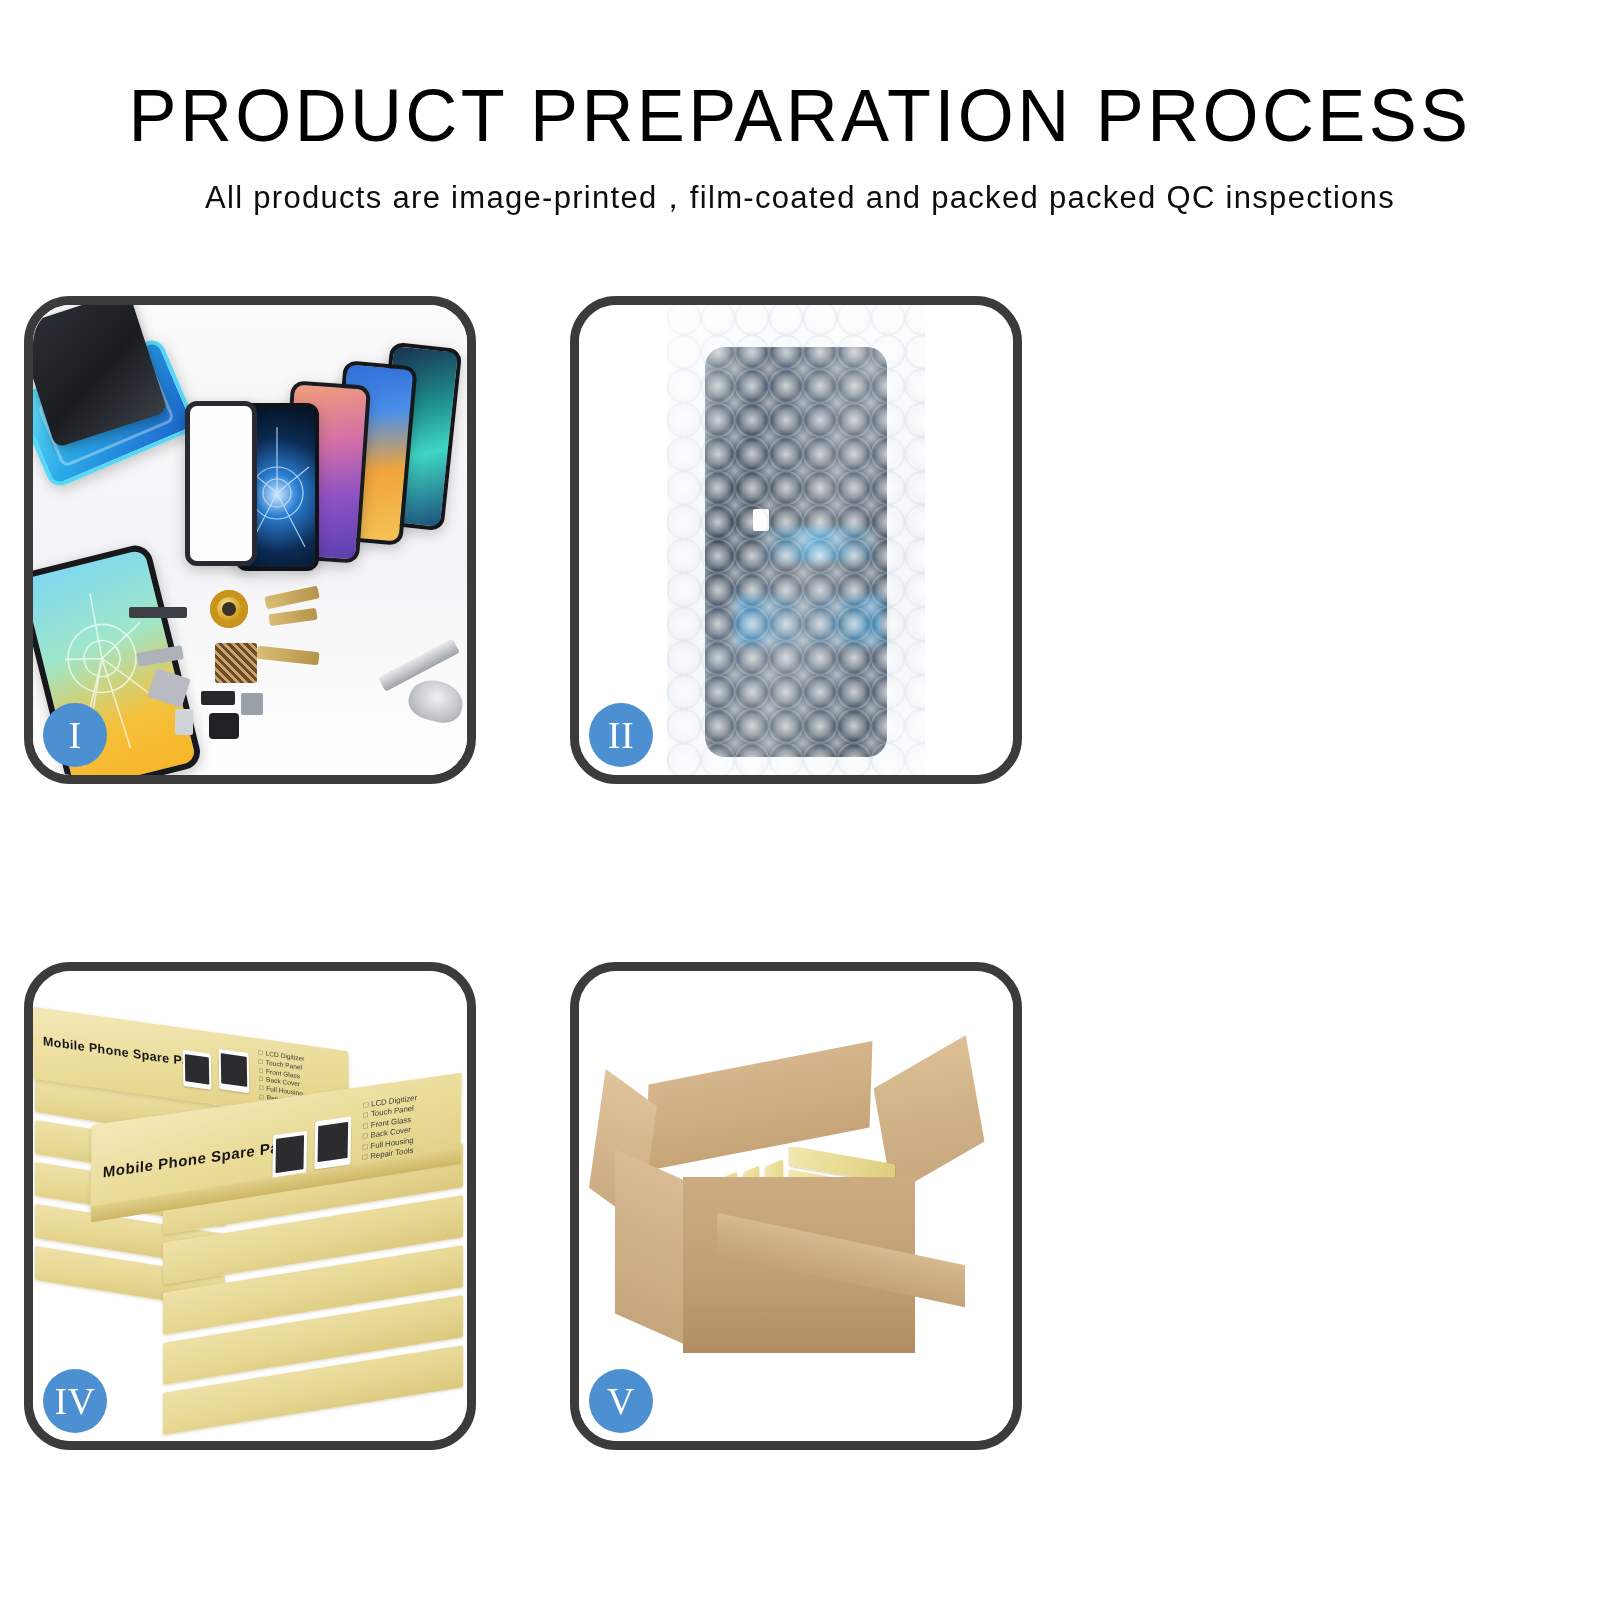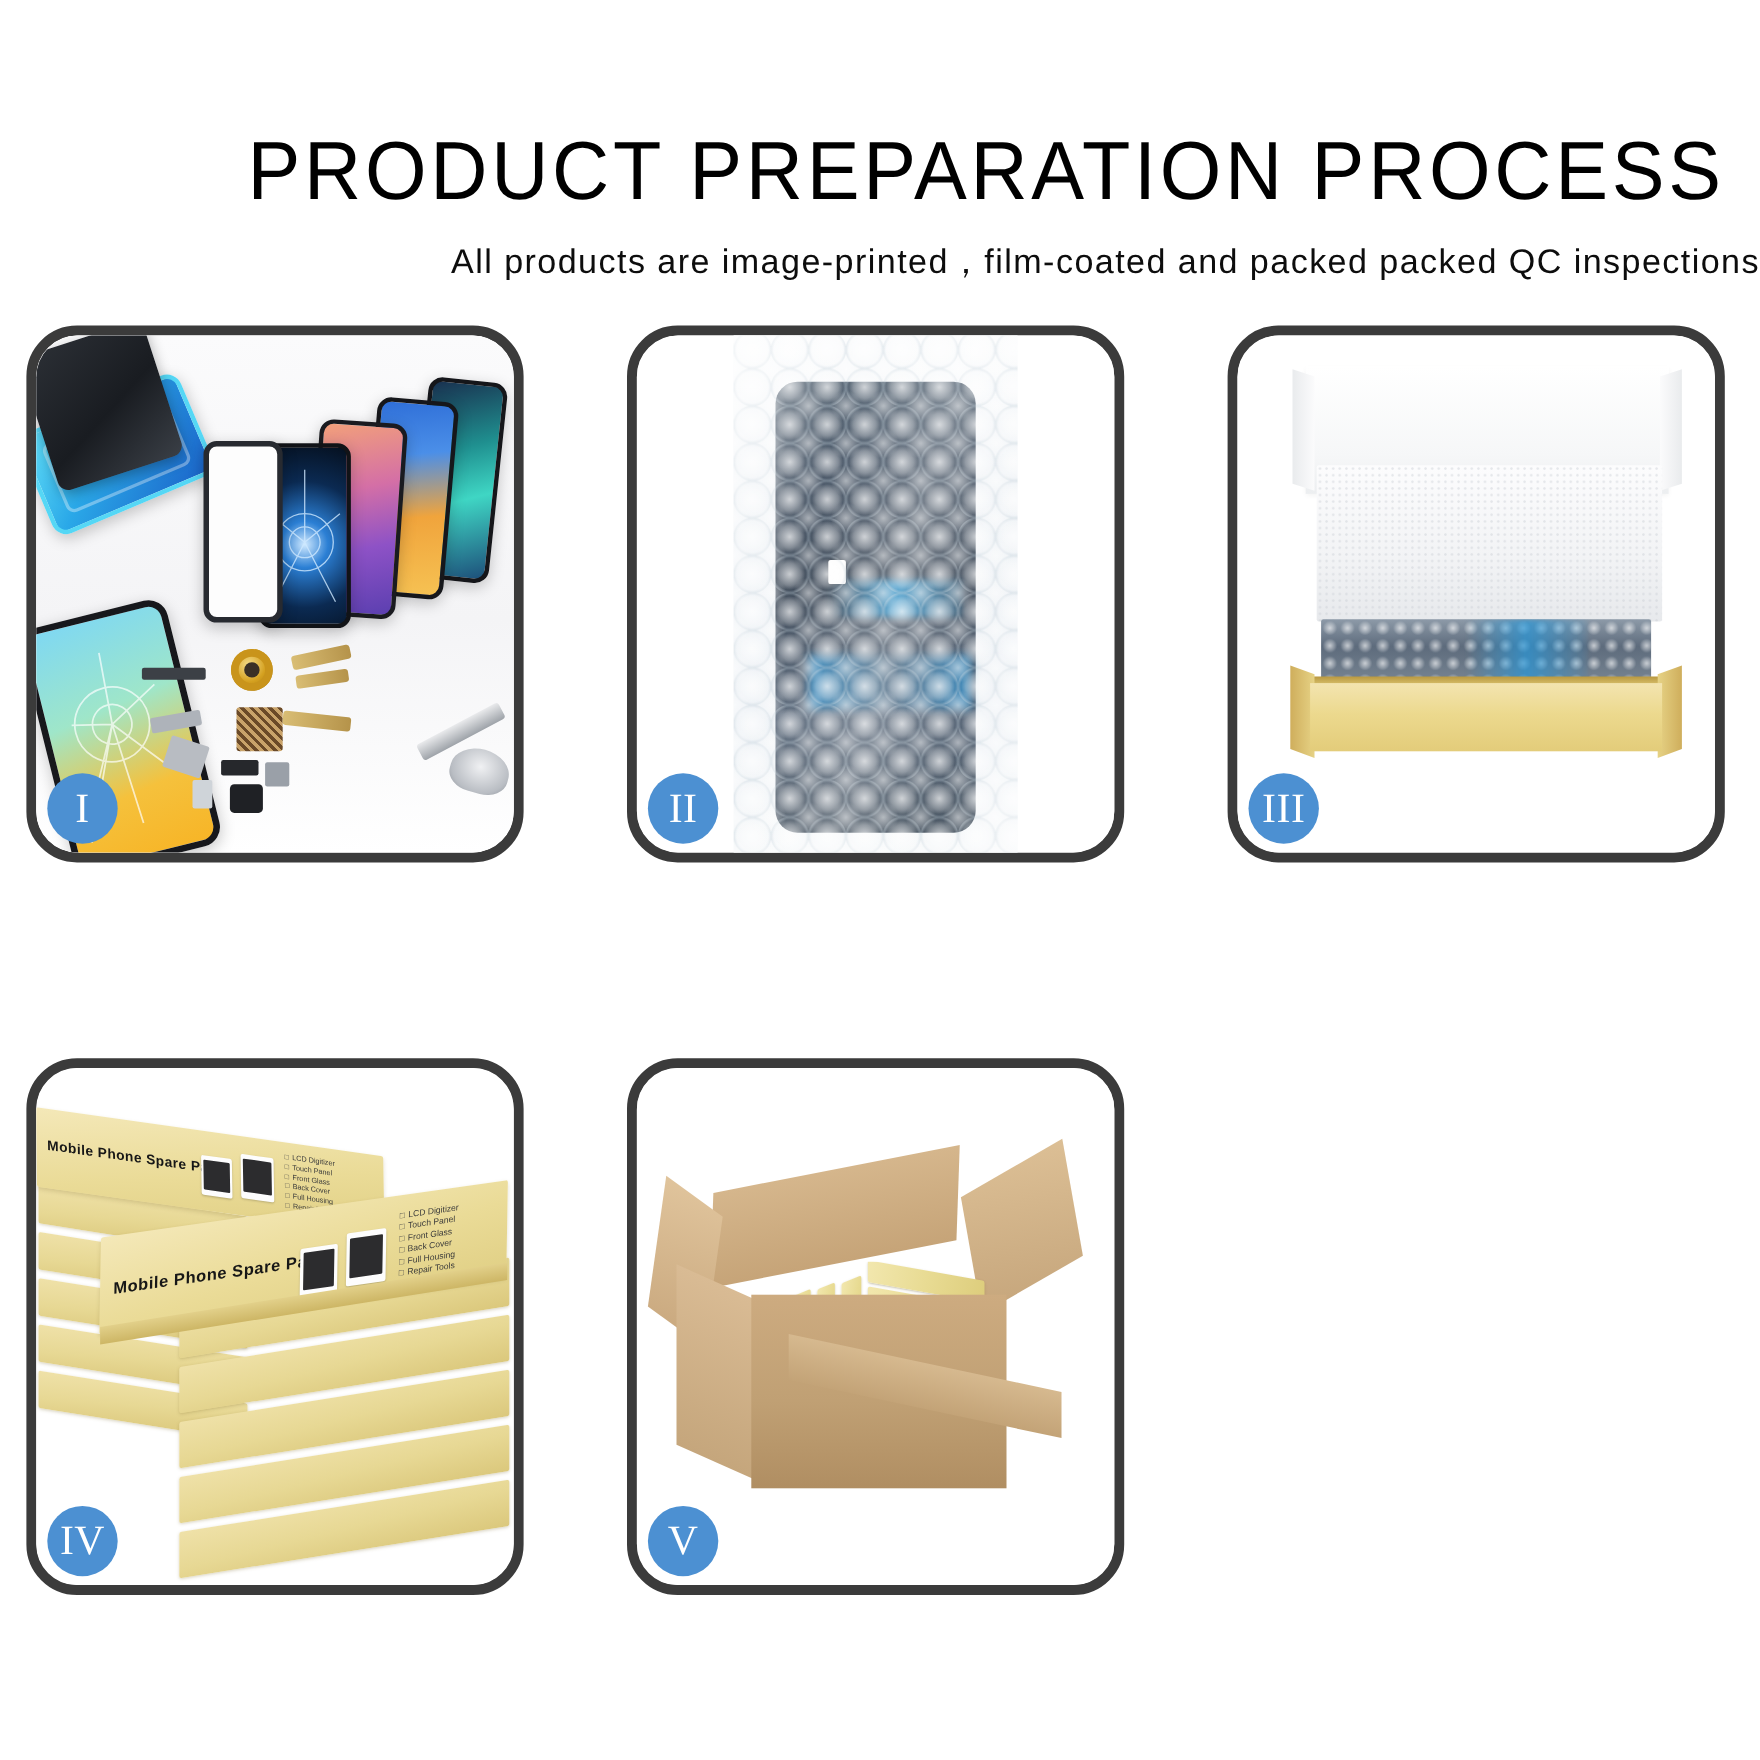--- a/index.html
+++ b/index.html
@@ -11,22 +11,21 @@
     width: 1600px;
     height: 1600px;
     font-family: "Liberation Sans", sans-serif;
     overflow: hidden;
     position: relative;
   }
 
   
   .header {
     padding-top: 78px;
-    text-align: right;
-    margin-top: 40px;
+    text-align: center;
   }
   .page-title {
     font-family: "Liberation Sans", sans-serif;
     font-size: 75px;
     font-weight: 400;
     letter-spacing: 3.5px;
     color: #000000;
     line-height: 1.0;
     margin: 0;
     transform: scaleX(0.96);
@@ -534,35 +533,20 @@
         </div>
         <div class="p2-label"></div>
         <div class="p2-bubbles"></div>
         <div class="p2-bubbles2"></div>
         <div class="p2-sheen"></div>
       </div>
     </div>
     <div class="badge">II</div>
   </div>
 
-  <div class="panel" id="panel-3">
-    <div class="panel-inner">
-      <div class="p3-lid"></div>
-      <div class="p3-foam"></div>
-      <div class="p3-inner-wrap">
-        <div class="bb"></div>
-        <div class="blue"></div>
-      </div>
-      <div class="p3-tray-inner-edge"></div>
-      <div class="p3-tray-left"></div>
-      <div class="p3-tray-right"></div>
-      <div class="p3-tray-front"></div>
-    </div>
-    <div class="badge">III</div>
-  </div>
 
   <div class="panel" id="panel-4">
     <div class="panel-inner">
       <div class="p4-stack">
 
         <div class="gbox" style="left:2px;top:120px;width:190px;height:36px;transform:skewY(9deg);"></div>
         <div class="gbox" style="left:2px;top:164px;width:190px;height:34px;transform:skewY(9deg);"></div>
         <div class="gbox" style="left:2px;top:206px;width:190px;height:34px;transform:skewY(9deg);"></div>
         <div class="gbox" style="left:2px;top:248px;width:190px;height:34px;transform:skewY(9deg);"></div>
         <div class="gbox" style="left:2px;top:290px;width:190px;height:34px;transform:skewY(9deg);"></div>

